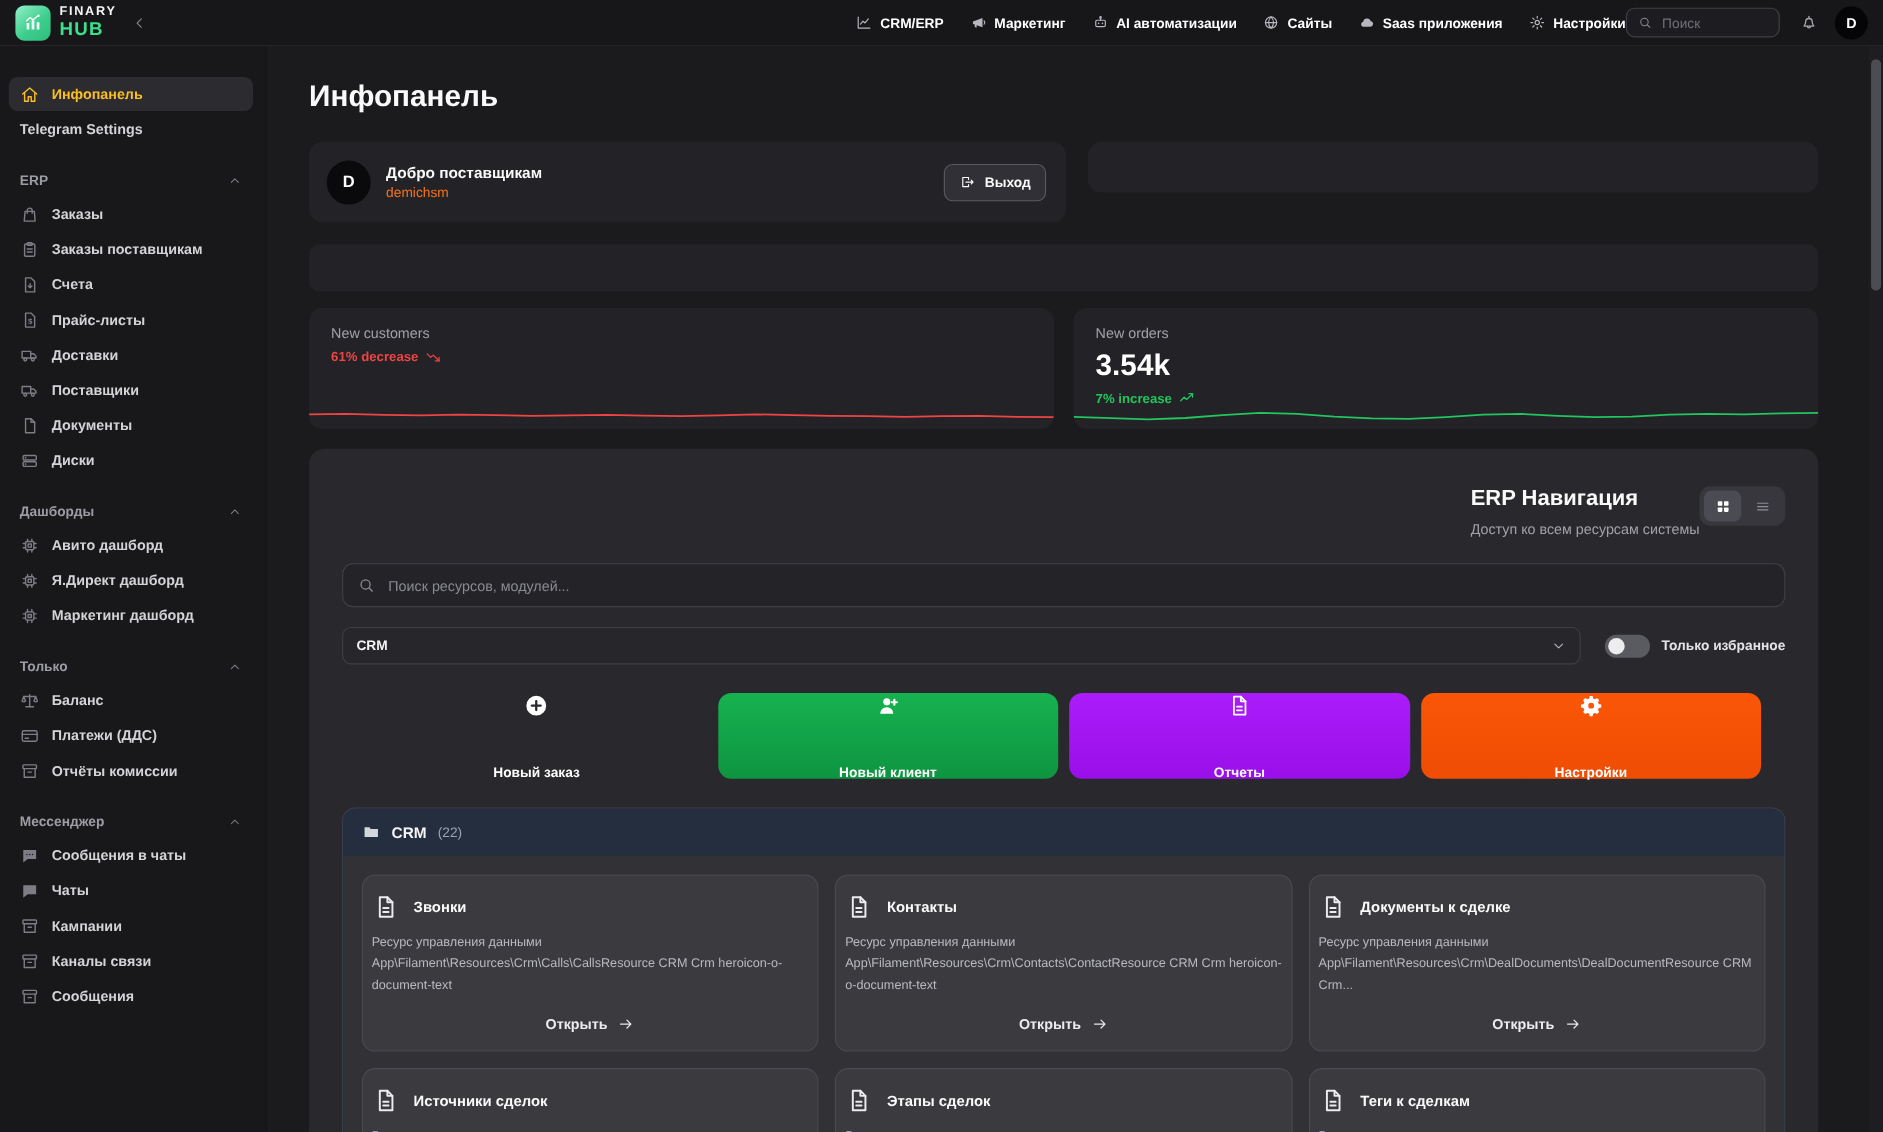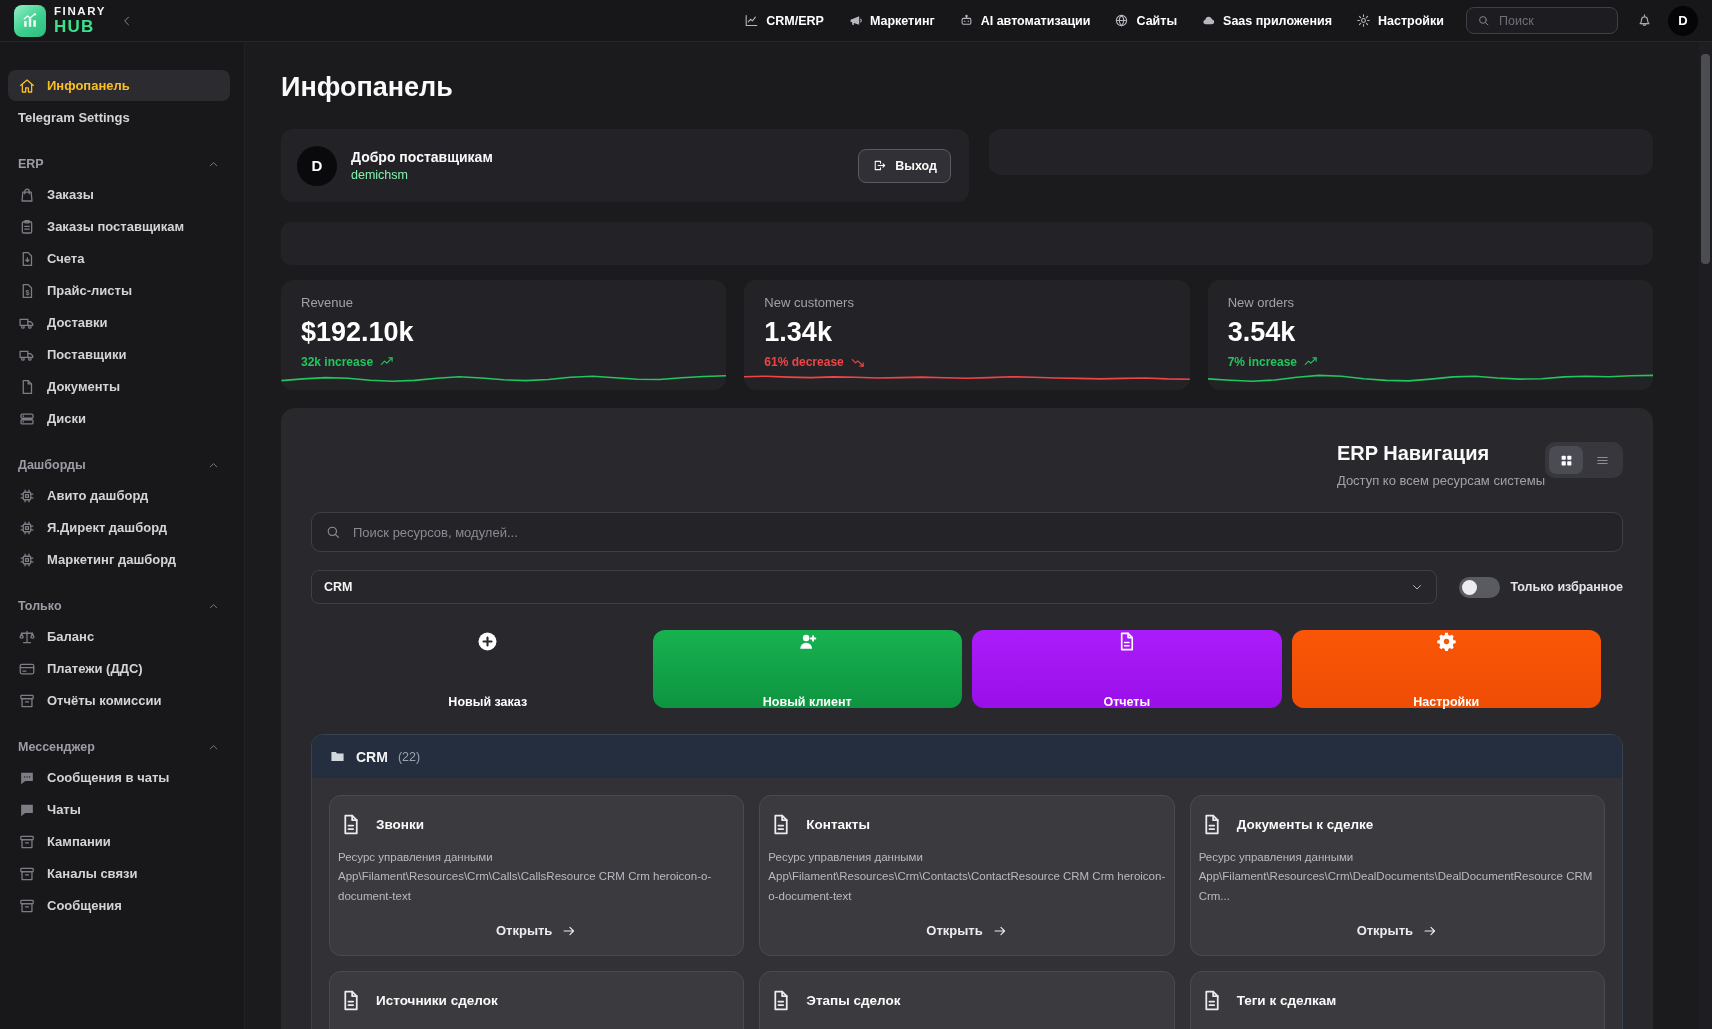--- a/index.html
+++ b/index.html
@@ -20,21 +20,21 @@
     background:linear-gradient(140deg,#93f0c8,#3ecf8e 55%,#2dbd7e);
     display:flex; align-items:center; justify-content:center; }
   .brand-line1 { font-size:11.5px; font-weight:bold; letter-spacing:1.6px; color:#f4f4f5; line-height:1; }
   .brand-line2 { font-size:17px; font-weight:800; letter-spacing:1.2px; color:#3ce08c; line-height:1; margin-top:1px; }
   .collapse-btn { margin-left:14px; color:#8a8a93; cursor:pointer; display:flex; }
   .collapse-btn .icn { width:14px; height:14px; }
   .top-nav { margin-left:auto; display:flex; align-items:center; gap:24px; }
   .top-nav-item { display:flex; align-items:center; gap:7px; font-size:12.5px; font-weight:600;
     color:#ffffff; cursor:pointer; white-space:nowrap; }
   .top-nav-item .icn { width:15px; height:15px; color:#b7b7bf; }
-  .top-search { margin-left:22px; width:152px; height:27px; border:1px solid #3f3f46; border-radius:8px;
+  .top-search { width:140px; height:27px; border:1px solid #3f3f46; border-radius:8px;
     background:#1d1d21; display:flex; align-items:center; gap:7px; padding:0 10px; }
   .top-search .icn { width:13px; height:13px; color:#8a8a93; }
   .top-search input { background:transparent; border:none; outline:none; color:#e4e4e7;
     font-size:12.5px; width:100%; font-family:inherit; }
   .top-search input::placeholder { color:#6f6f78; }
   .bell { margin-left:18px; color:#a5a5ae; cursor:pointer; display:flex; }
   .bell .icn { width:17px; height:17px; }
   .avatar { margin-left:15px; width:30px; height:30px; border-radius:50%; background:#050507;
     color:#fff; font-size:13px; font-weight:bold; display:flex; align-items:center; justify-content:center; cursor:pointer; }
 
@@ -55,21 +55,21 @@
 
   
   .main { position:absolute; top:42px; left:245px; right:13px; height:987px; padding:30px 46px 0 36px; }
   .page-title { margin:0 0 26px; font-size:27px; font-weight:800; color:#fafafa; }
   .row1 { display:flex; gap:20px; margin-bottom:20px; align-items:flex-start; }
   .welcome-card { width:688px; min-width:688px; height:73px; background:#232327; border-radius:12px;
     display:flex; align-items:center; gap:14px; padding:0 18px 0 16px; }
   .w-avatar { width:40px; height:40px; border-radius:50%; background:#0a0a0c; display:flex;
     align-items:center; justify-content:center; font-weight:bold; font-size:15px; color:#fff; }
   .w-title { font-size:14px; font-weight:bold; color:#fafafa; }
-  .w-sub { font-size:12.5px; color:#86efac; margin-top:3px; }
+  .w-sub { font-size:12.5px; color:#f97316; margin-top:3px; }
   .logout-btn { margin-left:auto; height:34px; display:flex; align-items:center; gap:8px; padding:0 13px;
     background:#303036; border:1px solid #5a5a61; border-radius:8px; font-size:12.5px; font-weight:bold;
     color:#fafafa; cursor:pointer; font-family:inherit; }
   .logout-btn .icn { width:15px; height:15px; }
   .empty-card-right { flex:1; height:46px; background:#232327; border-radius:12px; }
   .empty-strip { height:43px; background:#232327; border-radius:10px; margin-bottom:15px; }
 
   .stats { display:flex; gap:18px; margin-bottom:18px; }
   .stat-card { flex:1; height:110px; background:#232327; border-radius:12px; position:relative;
     overflow:hidden; padding:15px 20px 0; }
@@ -488,38 +488,21 @@
         <span>Выход</span>
       </button>
     </div>
     <div class="empty-card-right"></div>
   </div>
 
   <div class="empty-strip"></div>
 
   <div class="stats" id="stats-row">
       <div class="stat-card">
-        <div class="stat-label">Revenue</div>
-        <div class="stat-value">$192.10k</div>
-        <div class="stat-trend" style="color:#22c55e">
-          <span class="trend-text">32k increase</span>
-          <span class="icn-wrap">
-            <svg class="icn" viewBox="0 0 24 24" fill="none" stroke="currentColor" stroke-width="1.7" stroke-linecap="round" stroke-linejoin="round" aria-hidden="true">
-              <path d="m3.5 15.5 4.8-4.8 3.4 3 8-7.7"></path>
-              <path d="M14.8 5.8h4.9v4.9"></path>
-            </svg>
-          </span>
-        </div>
-        <svg class="spark" viewBox="0 0 100 26" preserveAspectRatio="none">
-          <polyline points="0.0,16.6 5.0,14.9 10.0,13.6 15.0,14.2 20.0,16.2 25.0,17.3 30.0,16.4 35.0,14.2 40.0,12.7 45.0,14.0 50.0,15.8 55.0,16.6 60.0,15.5 65.0,13.3 70.0,12.2 75.0,13.8 80.0,15.3 85.0,15.5 90.0,13.8 95.0,12.5 100.0,11.8" fill="none" stroke="#22c55e" stroke-width="1.6" vector-effect="non-scaling-stroke" stroke-linecap="round" stroke-linejoin="round"></polyline>
-        </svg>
-      </div>
-      <div class="stat-card">
         <div class="stat-label">New customers</div>
-        <div class="stat-value">1.34k</div>
         <div class="stat-trend" style="color:#ef4444">
           <span class="trend-text">61% decrease</span>
           <span class="icn-wrap">
             <svg class="icn" viewBox="0 0 24 24" fill="none" stroke="currentColor" stroke-width="1.7" stroke-linecap="round" stroke-linejoin="round" aria-hidden="true">
               <path d="m3.5 8.5 4.8 4.8 3.4-3 8 7.7"></path>
               <path d="M19.7 13.3v4.9h-4.9"></path>
             </svg>
           </span>
         </div>
         <svg class="spark" viewBox="0 0 100 26" preserveAspectRatio="none">

